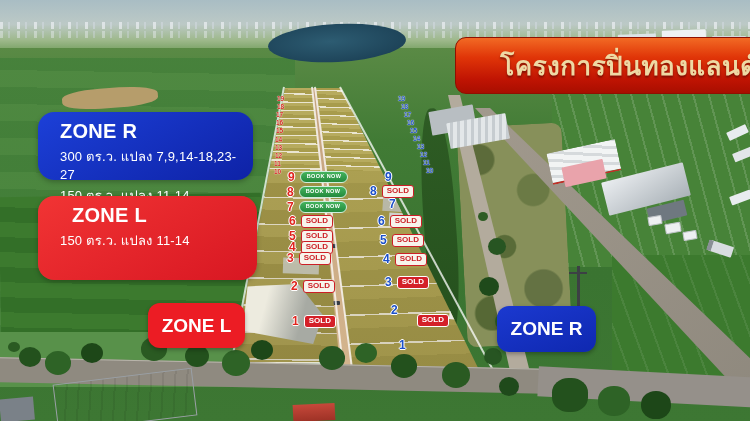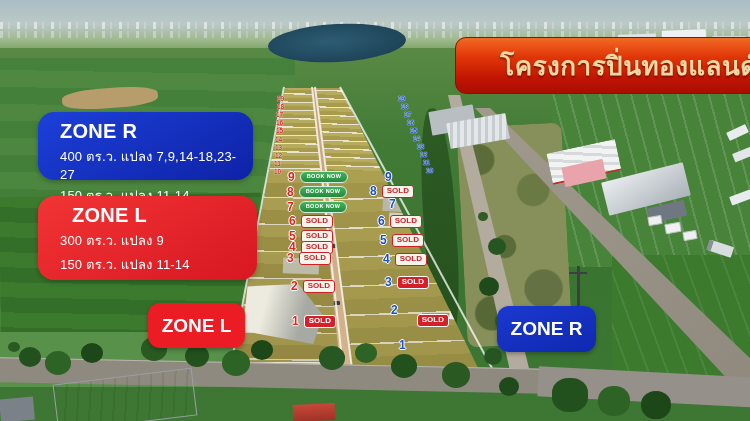--- a/index.html
+++ b/index.html
@@ -201,27 +201,26 @@
   <div class="whbl"></div>
   <div class="shedbl"></div>
   <div class="redhouse"></div>
 
   <div class="banner">
     <span style="position:static">โครงการปิ่นทองแลนด์</span>
   </div>
 
   <div class="infobox boxR">
     <span class="t">ZONE R</span>
-    <span class="l">400 ตร.ว. แปลง 7,9,14-18,23-27</span>
+    <span class="l">300 ตร.ว. แปลง 7,9,14-18,23-27</span>
     <span class="l">150 ตร.ว.  แปลง 11-14</span>
   </div>
 
   <div class="infobox boxL">
     <span class="t">ZONE L</span>
-    <span class="l">300 ตร.ว. แปลง 9</span>
     <span class="l">150 ตร.ว.  แปลง 11-14</span>
   </div>
 
   <div class="marker mkL">
     <span style="position:static">ZONE L</span>
   </div>
   <div class="marker mkR">
     <span style="position:static">ZONE R</span>
   </div>
 

